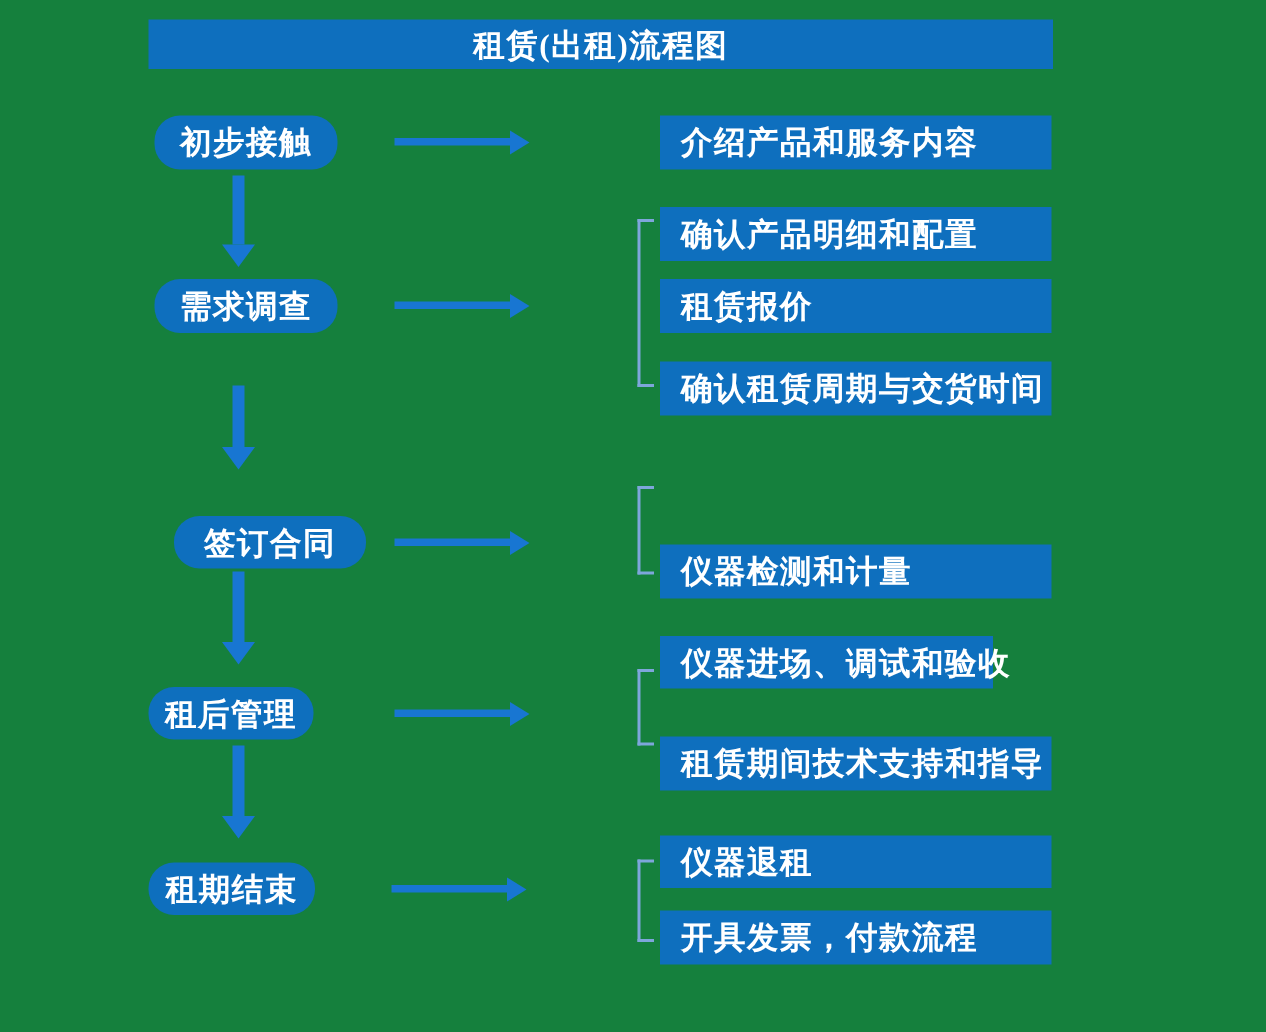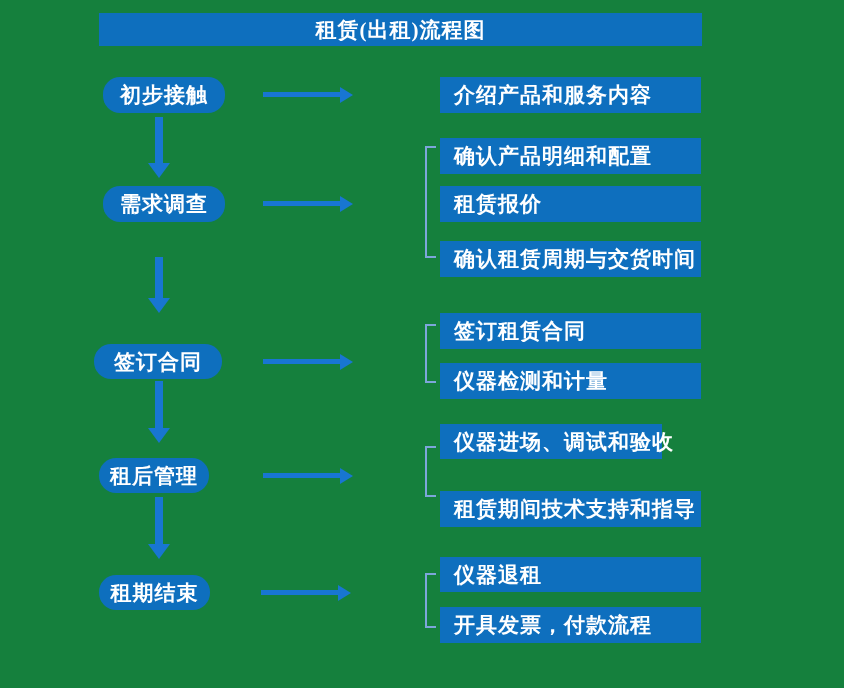--- a/index.html
+++ b/index.html
@@ -90,21 +90,21 @@
 <body>
 
 <div class="canvas">
 
   <div class="banner">
     <span>租赁(出租)流程图</span>
   </div>
 
   <div class="box step" style="left:103px;top:77px;width:122px;height:36px">初步接触</div>
   <div class="box step" style="left:103px;top:186px;width:122px;height:36px">需求调查</div>
-  <div class="box step" style="left:94px;top:344px;width:128px;height:35px">签订合同</div>
+  <div class="box step" style="left:116px;top:344px;width:128px;height:35px">签订合同</div>
   <div class="box step" style="left:99px;top:458px;width:110px;height:35px">租后管理</div>
   <div class="box step" style="left:99px;top:575px;width:111px;height:35px">租期结束</div>
 
   <div class="h-arrow" style="left:263px;top:92px;width:77px"></div>
   <div class="h-arrow" style="left:263px;top:201px;width:77px"></div>
   <div class="h-arrow" style="left:263px;top:359px;width:77px"></div>
   <div class="h-arrow" style="left:263px;top:473px;width:77px"></div>
   <div class="h-arrow" style="left:261px;top:590px;width:77px"></div>
 
   <div class="v-arrow" style="left:155px;top:117px;height:46px"></div>
@@ -116,21 +116,20 @@
   <div class="bracket" style="top:324px;height:59px"></div>
   <div class="bracket" style="top:446px;height:51px"></div>
   <div class="bracket" style="top:573px;height:55px"></div>
 
   <div class="box detail" style="left:440px;top:77px;width:261px;height:36px">介绍产品和服务内容</div>
 
   <div class="box detail" style="left:440px;top:138px;width:261px;height:36px">确认产品明细和配置</div>
   <div class="box detail" style="left:440px;top:186px;width:261px;height:36px">租赁报价</div>
   <div class="box detail" style="left:440px;top:241px;width:261px;height:36px">确认租赁周期与交货时间</div>
 
-  <div class="box detail" style="left:440px;top:313px;width:261px;height:36px">签订租赁合同</div>
   <div class="box detail" style="left:440px;top:363px;width:261px;height:36px">仪器检测和计量</div>
 
   <div class="box detail" style="left:440px;top:424px;width:222px;height:35px">仪器进场、调试和验收</div>
   <div class="box detail" style="left:440px;top:491px;width:261px;height:36px">租赁期间技术支持和指导</div>
 
   <div class="box detail" style="left:440px;top:557px;width:261px;height:35px">仪器退租</div>
   <div class="box detail" style="left:440px;top:607px;width:261px;height:36px">开具发票，付款流程</div>
 
 </div>
 

